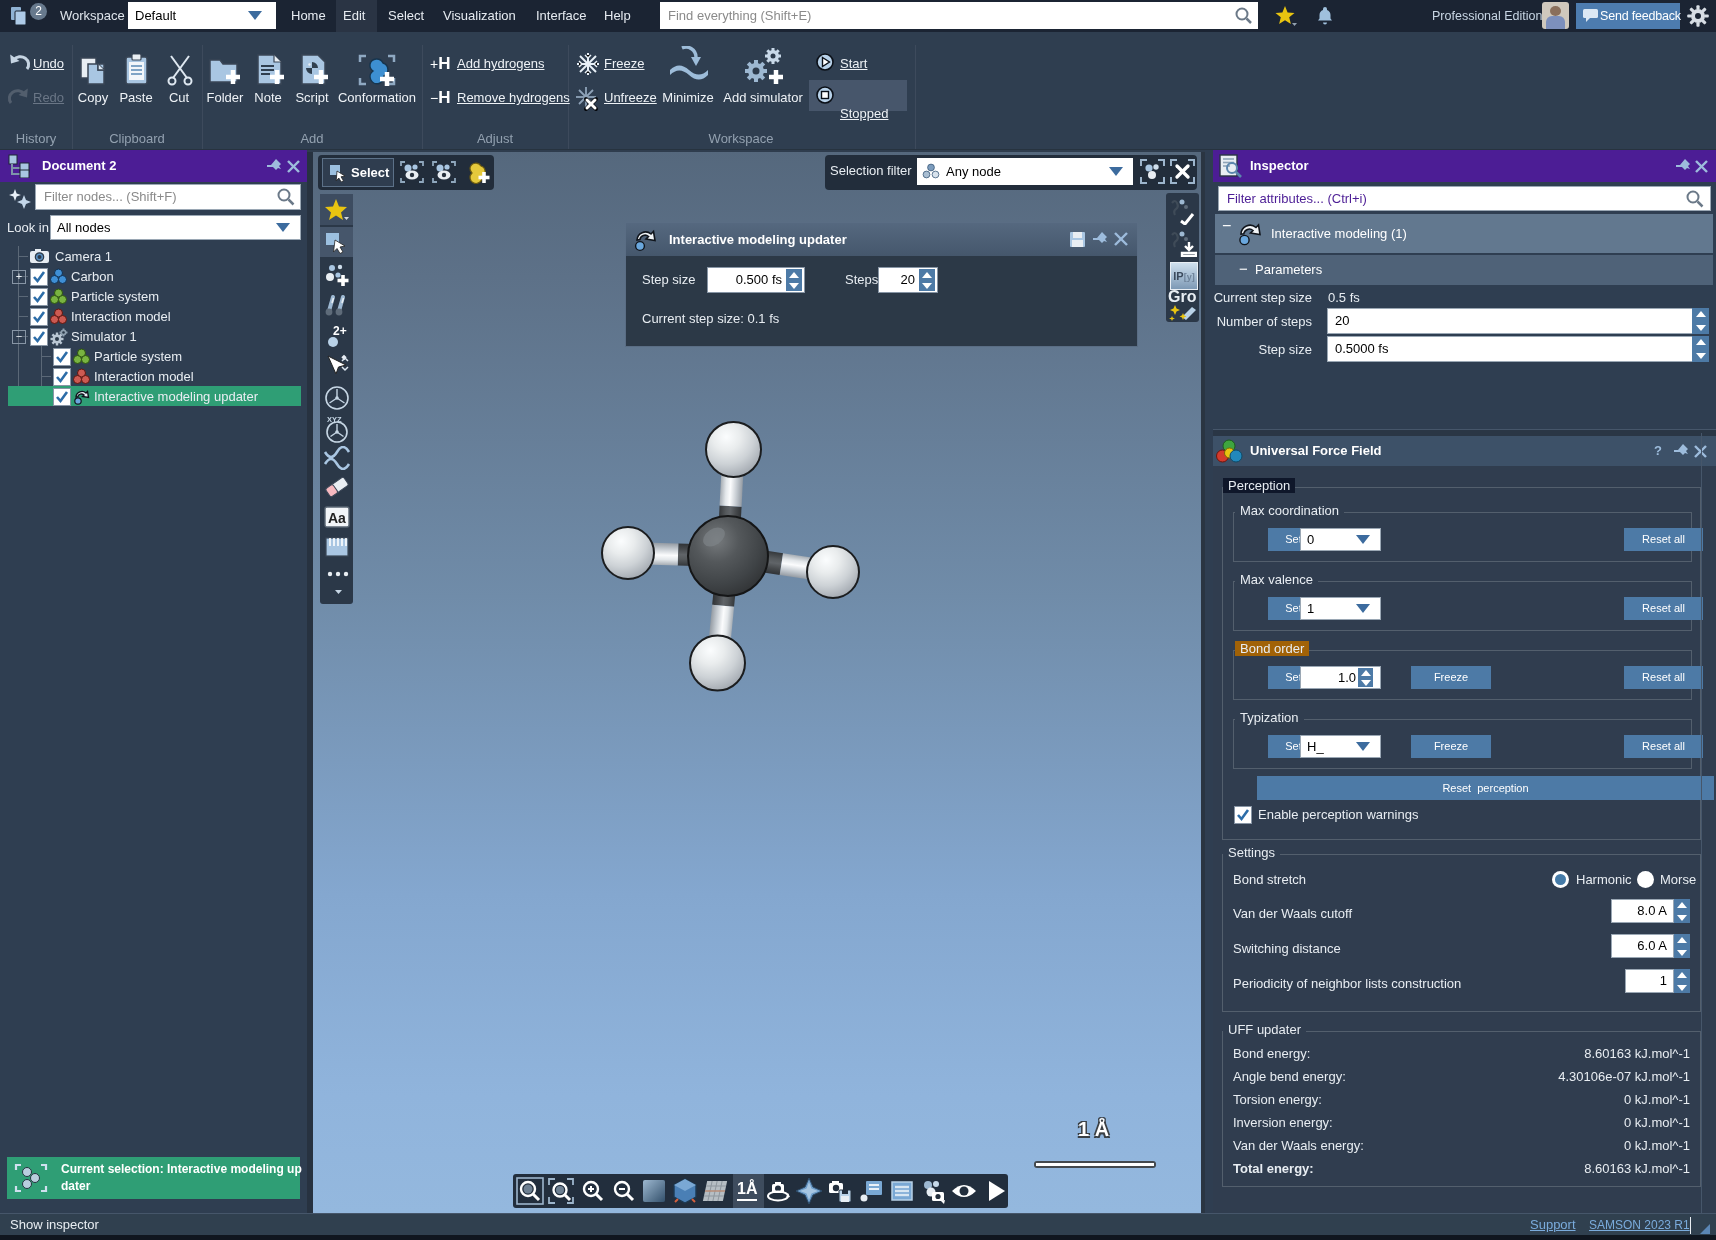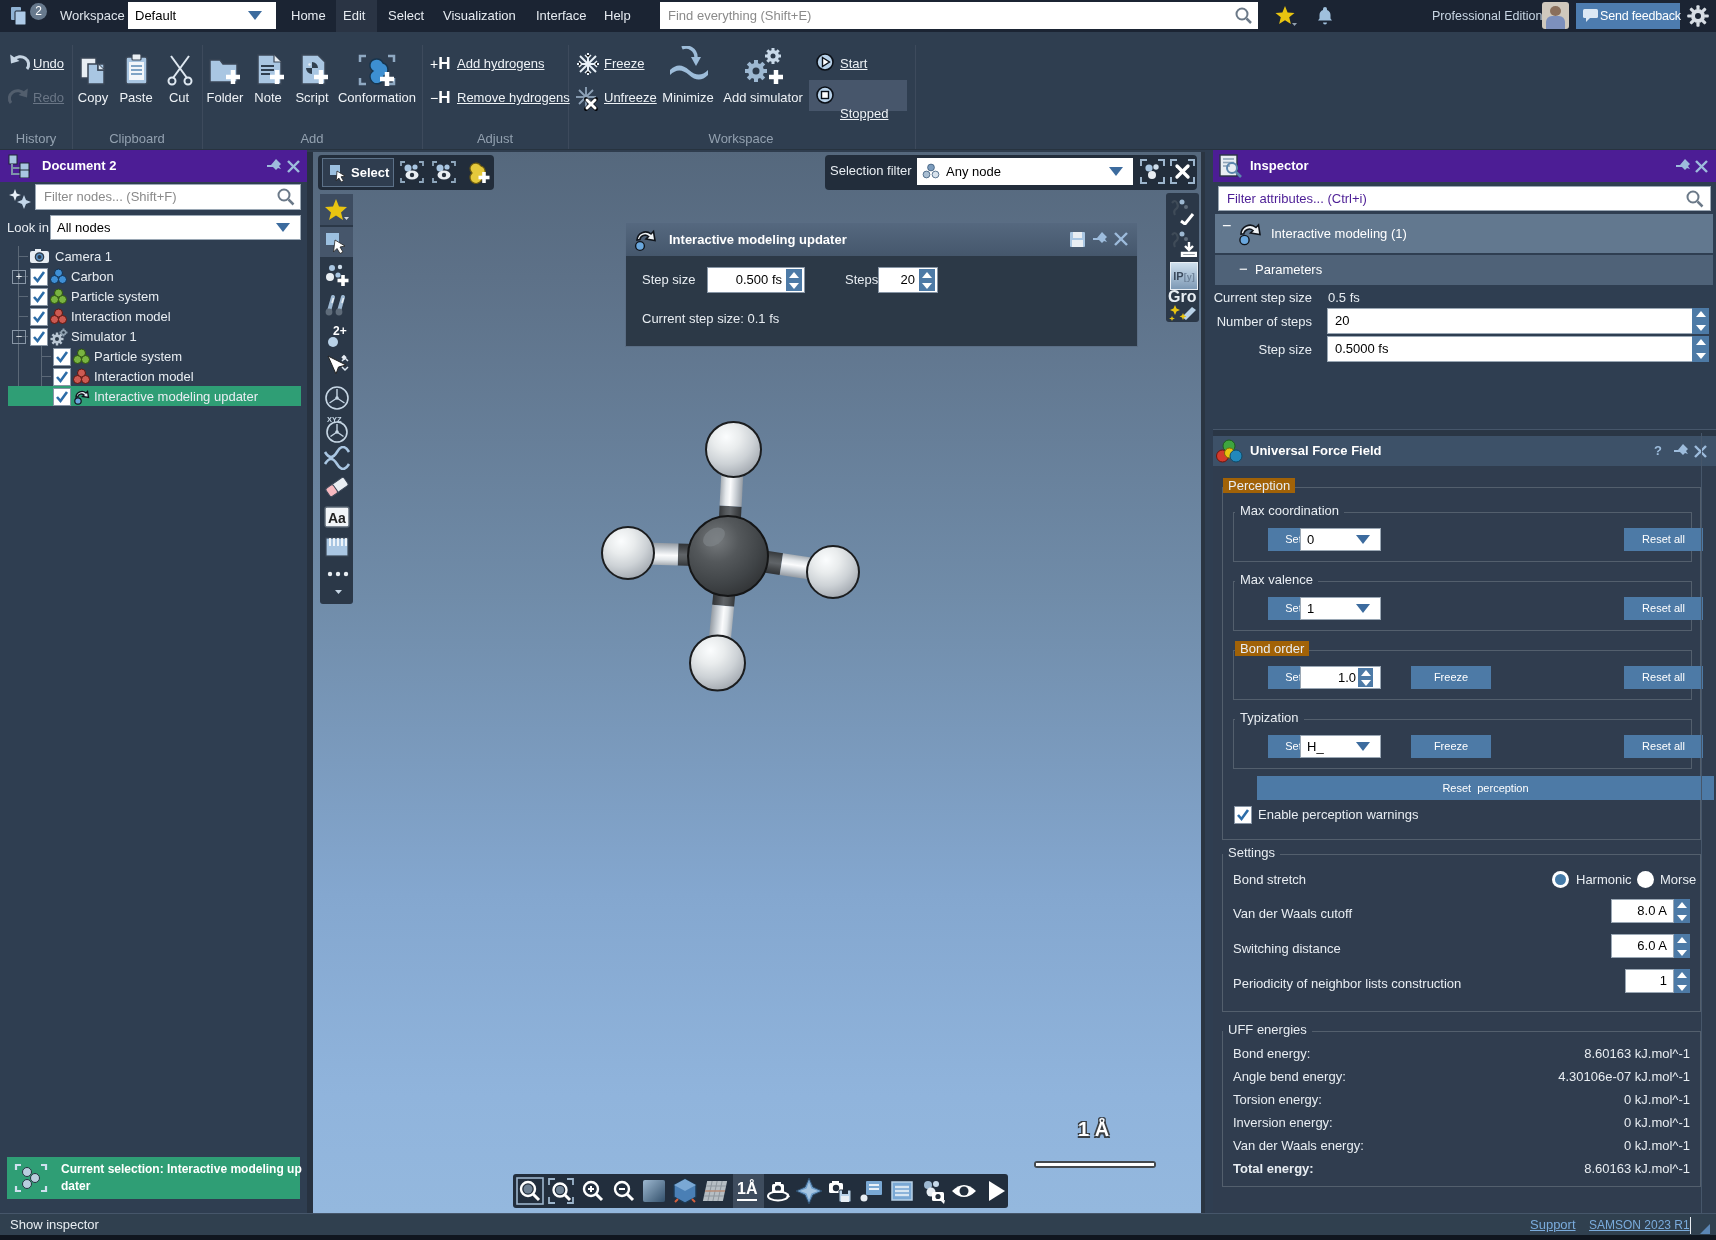--- a/index.html
+++ b/index.html
@@ -976,21 +976,21 @@
         </svg>
       <svg class="abs" style="left:480px;top:8px" width="15" height="15" viewBox="0 0 15 15">
           <g stroke="#9dbcdc" stroke-width="2.4">
             <line x1="2" y1="2" x2="13" y2="13"></line>
             <line x1="13" y1="2" x2="2" y2="13"></line>
           </g>
         </svg>
     </div>
 
     <div class="grp" style="left:9px;top:337px;width:477px;height:351px;"></div>
-    <div class="grplabel" style="left:10px;top:328px;background:#a16207;">Perception</div>
+    <div class="grplabel" style="left:10px;top:328px;background:#0f172a;">Perception</div>
     <div class="grp" style="left:20px;top:362px;width:457px;height:48px;"></div>
     <div class="grplabel" style="left:22px;top:353px;background:#303d4f;">Max coordination</div>
     <div class="btn" style="left:31px;top:378px;width:51px;height:23px;line-height:23px;">Set</div>
     <div class="input" style="left:87px;top:378px;width:79px;height:21px;">
       <div class="abs" style="left:6px;top:0;line-height:21px;color:#000;">0</div>
       <div class="tri-d" style="left:55px;top:6px;"></div>
     </div>
     <div class="btn" style="left:387px;top:378px;width:79px;height:23px;line-height:23px;">Reset all</div>
     <div class="grp" style="left:20px;top:431px;width:457px;height:48px;"></div>
     <div class="grplabel" style="left:22px;top:422px;background:#303d4f;">Max valence</div>
@@ -1062,21 +1062,21 @@
       <div class="abs" style="right:6px;top:0;line-height:22px;color:#000;">1</div>
     </div>
     <div class="spin" style="left:461px;top:819px;width:16px;height:12px;border-bottom:1px solid #3a5d82;">
         <span class="u" style="left:3px;top:2.5px;"></span>
       </div>
     <div class="spin" style="left:461px;top:831px;width:16px;height:12px;">
         <span class="d" style="left:3px;bottom:2.5px;"></span>
       </div>
 
     <div class="grp" style="left:9px;top:881px;width:477px;height:154px;"></div>
-    <div class="grplabel" style="left:10px;top:872px;background:#303d4f;">UFF energies</div>
+    <div class="grplabel" style="left:10px;top:872px;background:#303d4f;">UFF updater</div>
     <div class="lbl" style="left:20px;top:896px;">Bond energy:</div>
     <div class="lbl" style="left:240px;top:896px;width:237px;text-align:right;">8.60163 kJ.mol^-1</div>
     <div class="lbl" style="left:20px;top:919px;">Angle bend energy:</div>
     <div class="lbl" style="left:240px;top:919px;width:237px;text-align:right;">4.30106e-07 kJ.mol^-1</div>
     <div class="lbl" style="left:20px;top:942px;">Torsion energy:</div>
     <div class="lbl" style="left:240px;top:942px;width:237px;text-align:right;">0 kJ.mol^-1</div>
     <div class="lbl" style="left:20px;top:965px;">Inversion energy:</div>
     <div class="lbl" style="left:240px;top:965px;width:237px;text-align:right;">0 kJ.mol^-1</div>
     <div class="lbl" style="left:20px;top:988px;">Van der Waals energy:</div>
     <div class="lbl" style="left:240px;top:988px;width:237px;text-align:right;">0 kJ.mol^-1</div>

